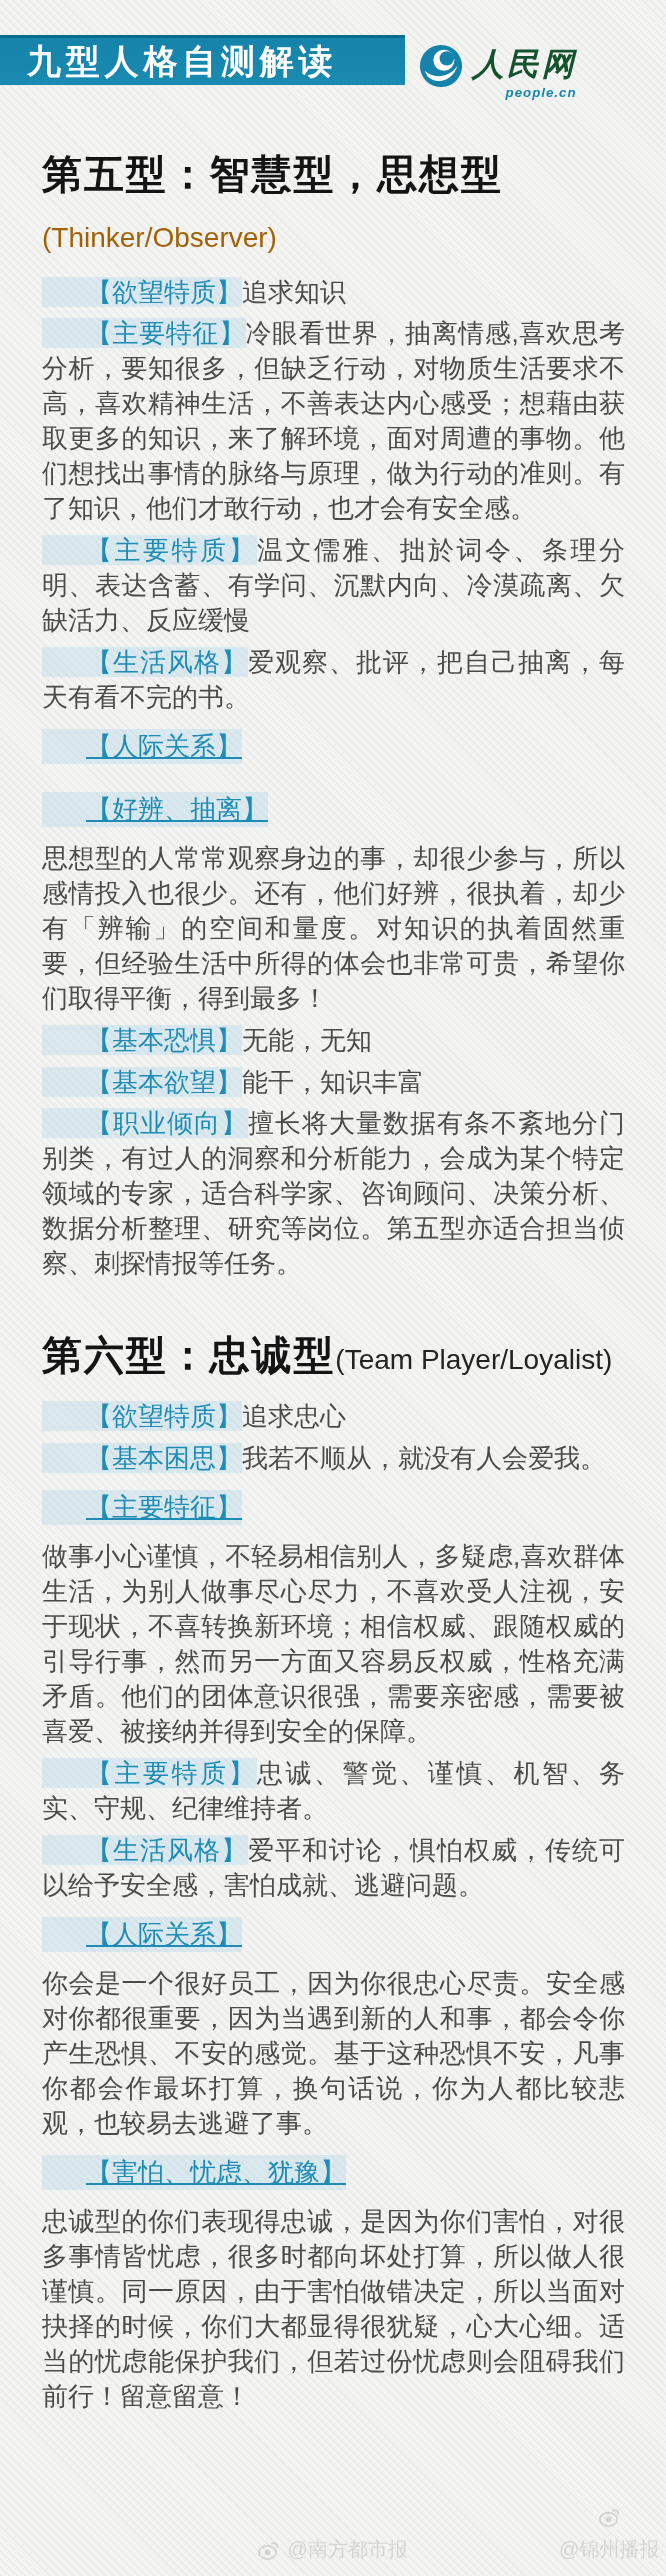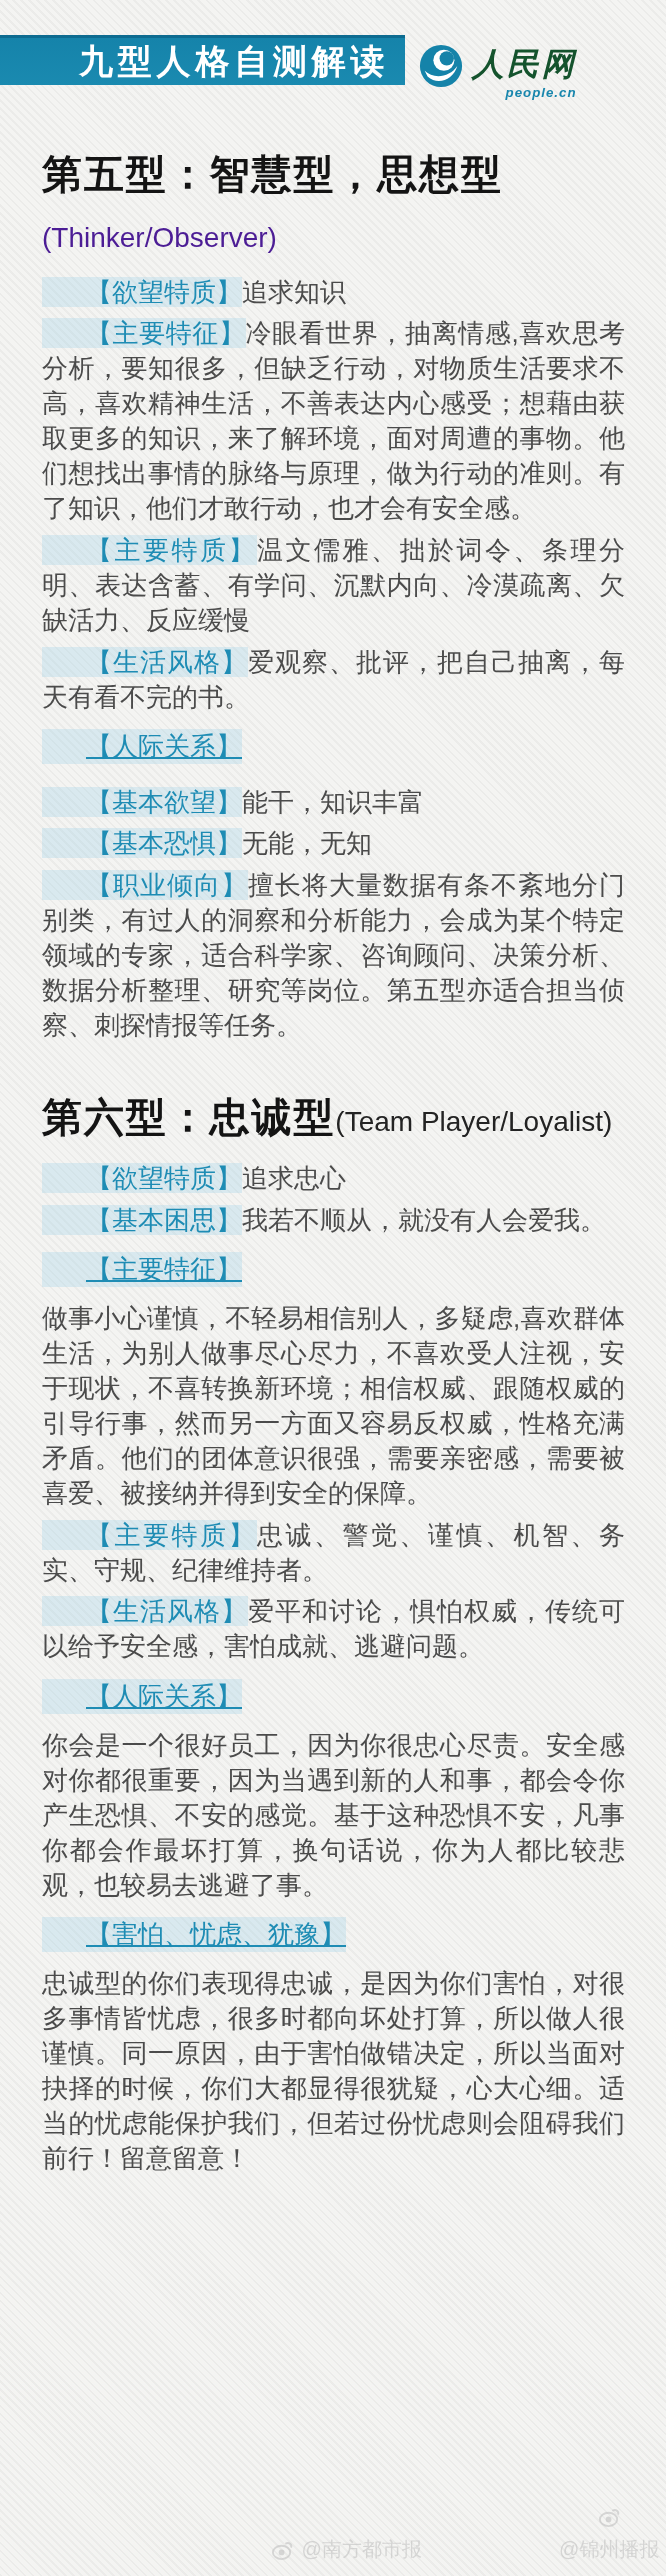--- a/index.html
+++ b/index.html
@@ -10,58 +10,58 @@
     background-color:#f4f4f2;
     background-image:repeating-linear-gradient(45deg,
       rgba(180,180,180,0.14) 0px, rgba(180,180,180,0.14) 1.9px,
       transparent 1.9px, transparent 5.7px);
   }
   .banner-row{display:flex;align-items:flex-start;margin-top:35px;}
   .banner{
     width:405px;height:50px;box-sizing:border-box;
     background:linear-gradient(#1583aa,#1a8ab0);
     border-top:3.8px solid #0d6b90;
-    display:flex;align-items:center;padding-left:79px;
+    display:flex;align-items:center;padding-left:27px;
   }
   .banner-title{
     color:#ffffff;font-size:34px;font-weight:bold;letter-spacing:4.8px;
     white-space:nowrap;
   }
   .logo{display:flex;align-items:flex-start;margin-left:13.3px;margin-top:7.6px;}
   .logo-globe{display:inline-block;width:46px;height:46px;}
   .logo-textcol{display:flex;flex-direction:column;margin-left:7.6px;}
   .logo-cn{color:#14532d;font-size:32px;font-weight:bold;font-style:italic;letter-spacing:2.9px;}
   .logo-en{color:#1886ad;font-size:13.3px;font-weight:bold;letter-spacing:1px;margin-top:-1.9px;text-align:right;font-style:italic;}
   .content{padding:0 42px;}
   .section-title{
     margin:51px 0 0 0;
     font-size:40px;font-weight:900;color:#141414;letter-spacing:1.9px;
     line-height:1.15;
   }
   .subtitle-inline{font-size:28px;font-weight:normal;color:#232323;letter-spacing:0;margin-left:0;}
-  .section-subtitle{font-size:28px;color:#4c1d95;margin-top:25px;}
+  .section-subtitle{font-size:28px;color:#a16207;margin-top:25px;}
   .items{margin-top:21px;}
   .item{
     font-size:26px;line-height:35px;color:#4b4b4b;
     margin:6.7px 0;text-align:justify;
   }
   .item .label{
     color:#1e8cb4;background:rgba(156,210,231,0.30);padding-left:44px;
   }
   .item.block{margin-top:14.3px;}
   .item.block .label{display:inline-block;margin-bottom:14px;text-decoration:underline;}
   .item.block .text{display:block;margin:0;}
   .section{margin-top:0;}
   .section + .section{margin-top:48px;}
   .watermark{
     position:absolute;bottom:13.3px;
     display:flex;align-items:center;gap:7.6px;
     color:#bdbdbd;opacity:0.55;font-size:20px;white-space:nowrap;
   }
-  .watermark.left{left:271px;}
+  .watermark.left{left:257px;}
   .watermark.right{right:7.6px;flex-direction:column;}
   .wm-icon{display:inline-block;width:23px;height:23px;}
 </style>
 </head>
 <body>
 
 <div class="page">
 
   <header class="banner-row">
     <div class="banner">
@@ -96,24 +96,28 @@
         <p class="item"><span class="label">【主要特征】</span><span class="text">冷眼看世界，抽离情感,喜欢思考分析，要知很多，但缺乏行动，对物质生活要求不高，喜欢精神生活，不善表达内心感受；想藉由获取更多的知识，来了解环境，面对周遭的事物。他们想找出事情的脉络与原理，做为行动的准则。有了知识，他们才敢行动，也才会有安全感。</span></p>
 
         <p class="item"><span class="label">【主要特质】</span><span class="text">温文儒雅、拙於词令、条理分明、表达含蓄、有学问、沉默内向、冷漠疏离、欠缺活力、反应缓慢</span></p>
 
         <p class="item"><span class="label">【生活风格】</span><span class="text">爱观察、批评，把自己抽离，每天有看不完的书。</span></p>
 
         <div class="item block">
           <span class="label">【人际关系】</span>
         </div>
 
+        <div class="item block">
+          <span class="label">【好辨、抽离】</span>
+          <p class="text">思想型的人常常观察身边的事，却很少参与，所以感情投入也很少。还有，他们好辨，很执着，却少有「辨输」的空间和量度。对知识的执着固然重要，但经验生活中所得的体会也非常可贵，希望你们取得平衡，得到最多！</p>
+        </div>
+
+        <p class="item"><span class="label">【基本恐惧】</span><span class="text">无能，无知</span></p>
 
         <p class="item"><span class="label">【基本欲望】</span><span class="text">能干，知识丰富</span></p>
-
-        <p class="item"><span class="label">【基本恐惧】</span><span class="text">无能，无知</span></p>
 
         <p class="item"><span class="label">【职业倾向】</span><span class="text">擅长将大量数据有条不紊地分门别类，有过人的洞察和分析能力，会成为某个特定领域的专家，适合科学家、咨询顾问、决策分析、数据分析整理、研究等岗位。第五型亦适合担当侦察、刺探情报等任务。</span></p>
 
       </div>
     </section>
 
     <section class="section">
       <h1 class="section-title"><span>第六型：忠诚型</span><span class="subtitle-inline">(Team Player/Loyalist)</span></h1>
       <div class="items">
 

